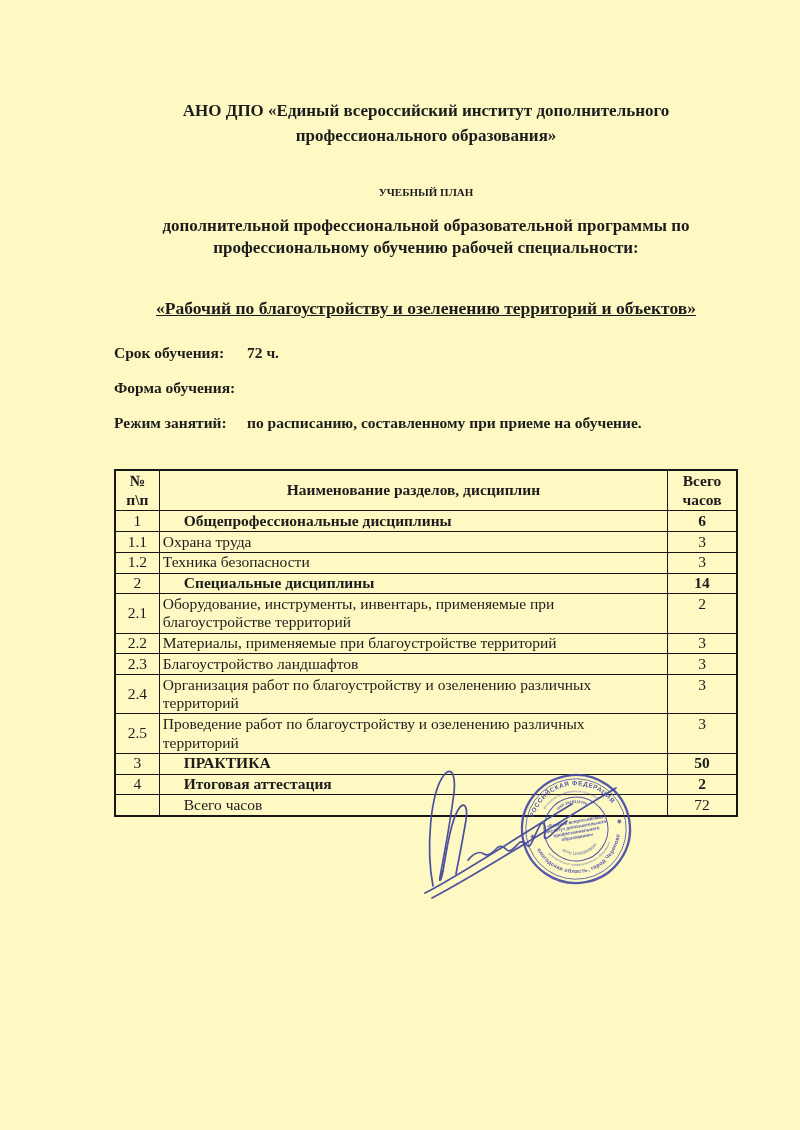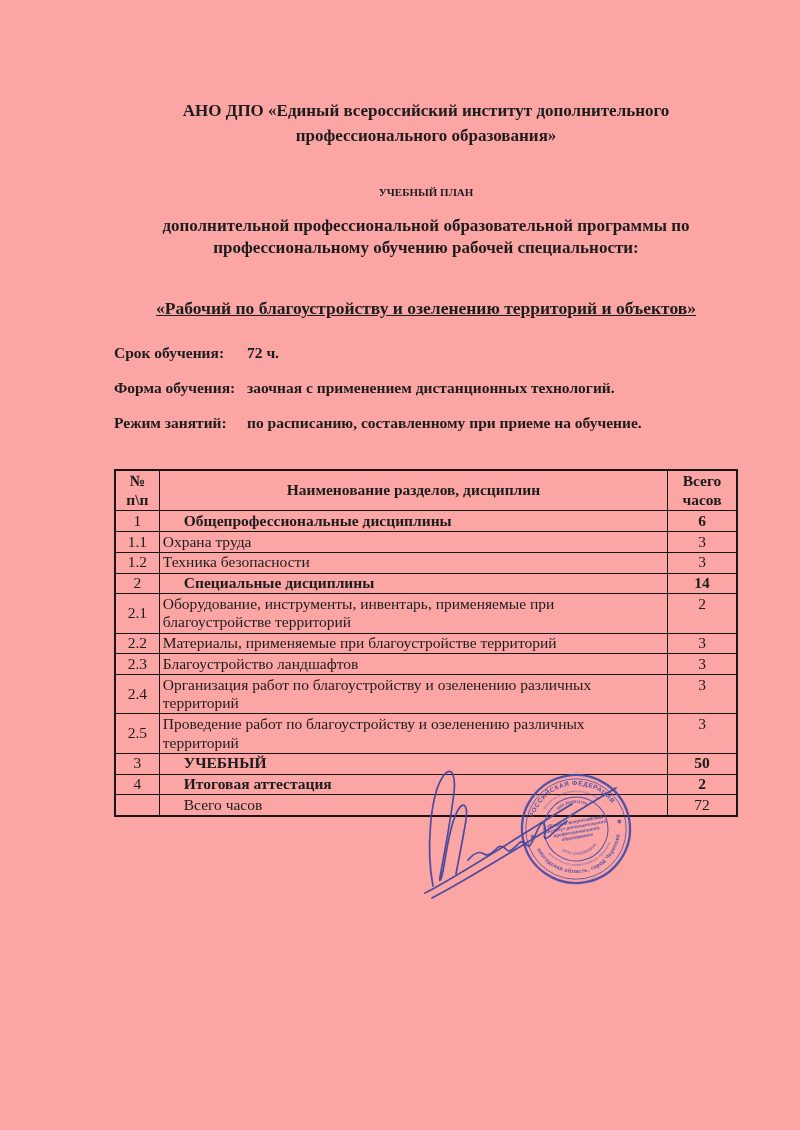--- a/index.html
+++ b/index.html
@@ -4,21 +4,21 @@
 <style>
   * { margin: 0; padding: 0; box-sizing: border-box; }
   html, body { background: #ffffff; }
   body {
     width: 800px; height: 1130px;
     font-family: "Liberation Serif", "DejaVu Serif", serif;
     position: relative; overflow: hidden;
   }
   .page {
     position: absolute; inset: 0;
-    background: #fca5a5;
+    background: #fef9c3;
     color: #1c1c1c;
   }
   .content {
     position: absolute;
     left: 114px; top: 98px;
     width: 624px;
   }
   .org-title {
     font-size: 17px; font-weight: bold;
     text-align: center; line-height: 25px;
@@ -115,21 +115,20 @@
 
     <div class="specialty">«Рабочий по благоустройству и озеленению территорий и объектов»</div>
 
     <div class="details">
       <div class="detail-row">
         <div class="detail-label">Срок обучения:</div>
         <div class="detail-value">72 ч.</div>
       </div>
       <div class="detail-row">
         <div class="detail-label">Форма обучения:</div>
-        <div class="detail-value">заочная с применением дистанционных технологий.</div>
       </div>
       <div class="detail-row">
         <div class="detail-label">Режим занятий:</div>
         <div class="detail-value">по расписанию, составленному при приеме на обучение.</div>
       </div>
     </div>
 
     <table class="plan-table">
       <thead>
         <tr>
@@ -181,21 +180,21 @@
             <td class="col-name">Организация работ по благоустройству и озеленению различных территорий</td>
             <td class="col-hours">3</td>
           </tr>
           <tr class="row-item">
             <td class="col-num">2.5</td>
             <td class="col-name">Проведение работ по благоустройству и озеленению различных территорий</td>
             <td class="col-hours">3</td>
           </tr>
           <tr class="row-section">
             <td class="col-num">3</td>
-            <td class="col-name">УЧЕБНЫЙ</td>
+            <td class="col-name">ПРАКТИКА</td>
             <td class="col-hours">50</td>
           </tr>
           <tr class="row-section">
             <td class="col-num">4</td>
             <td class="col-name">Итоговая аттестация</td>
             <td class="col-hours">2</td>
           </tr>
           <tr class="row-total">
             <td class="col-num"></td>
             <td class="col-name">Всего часов</td>

